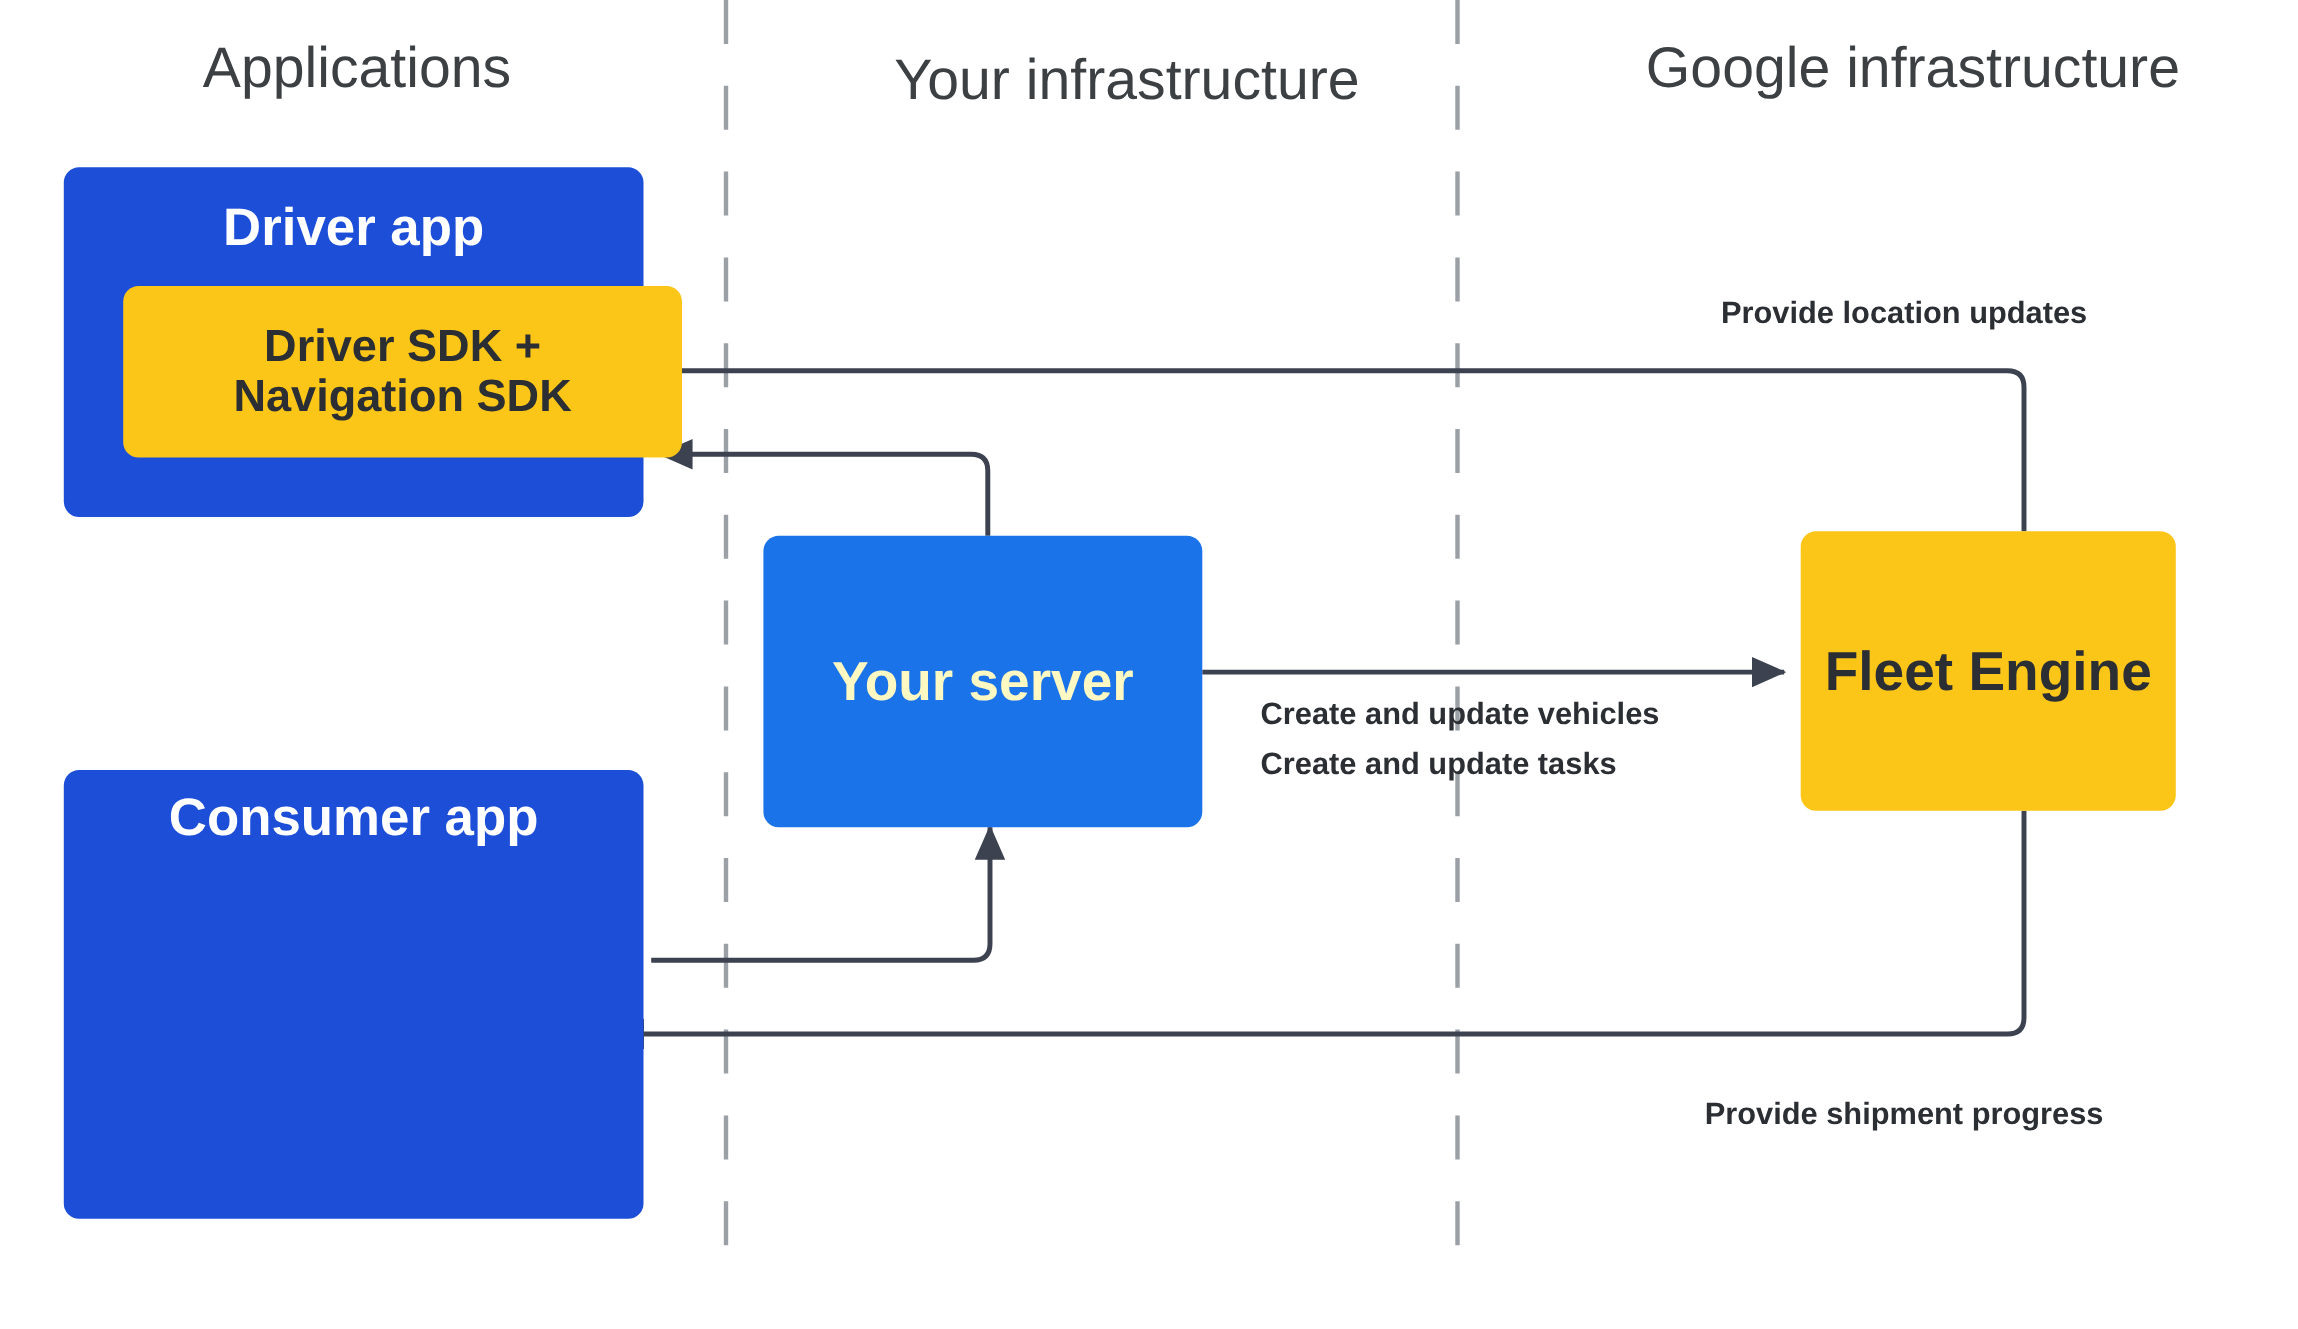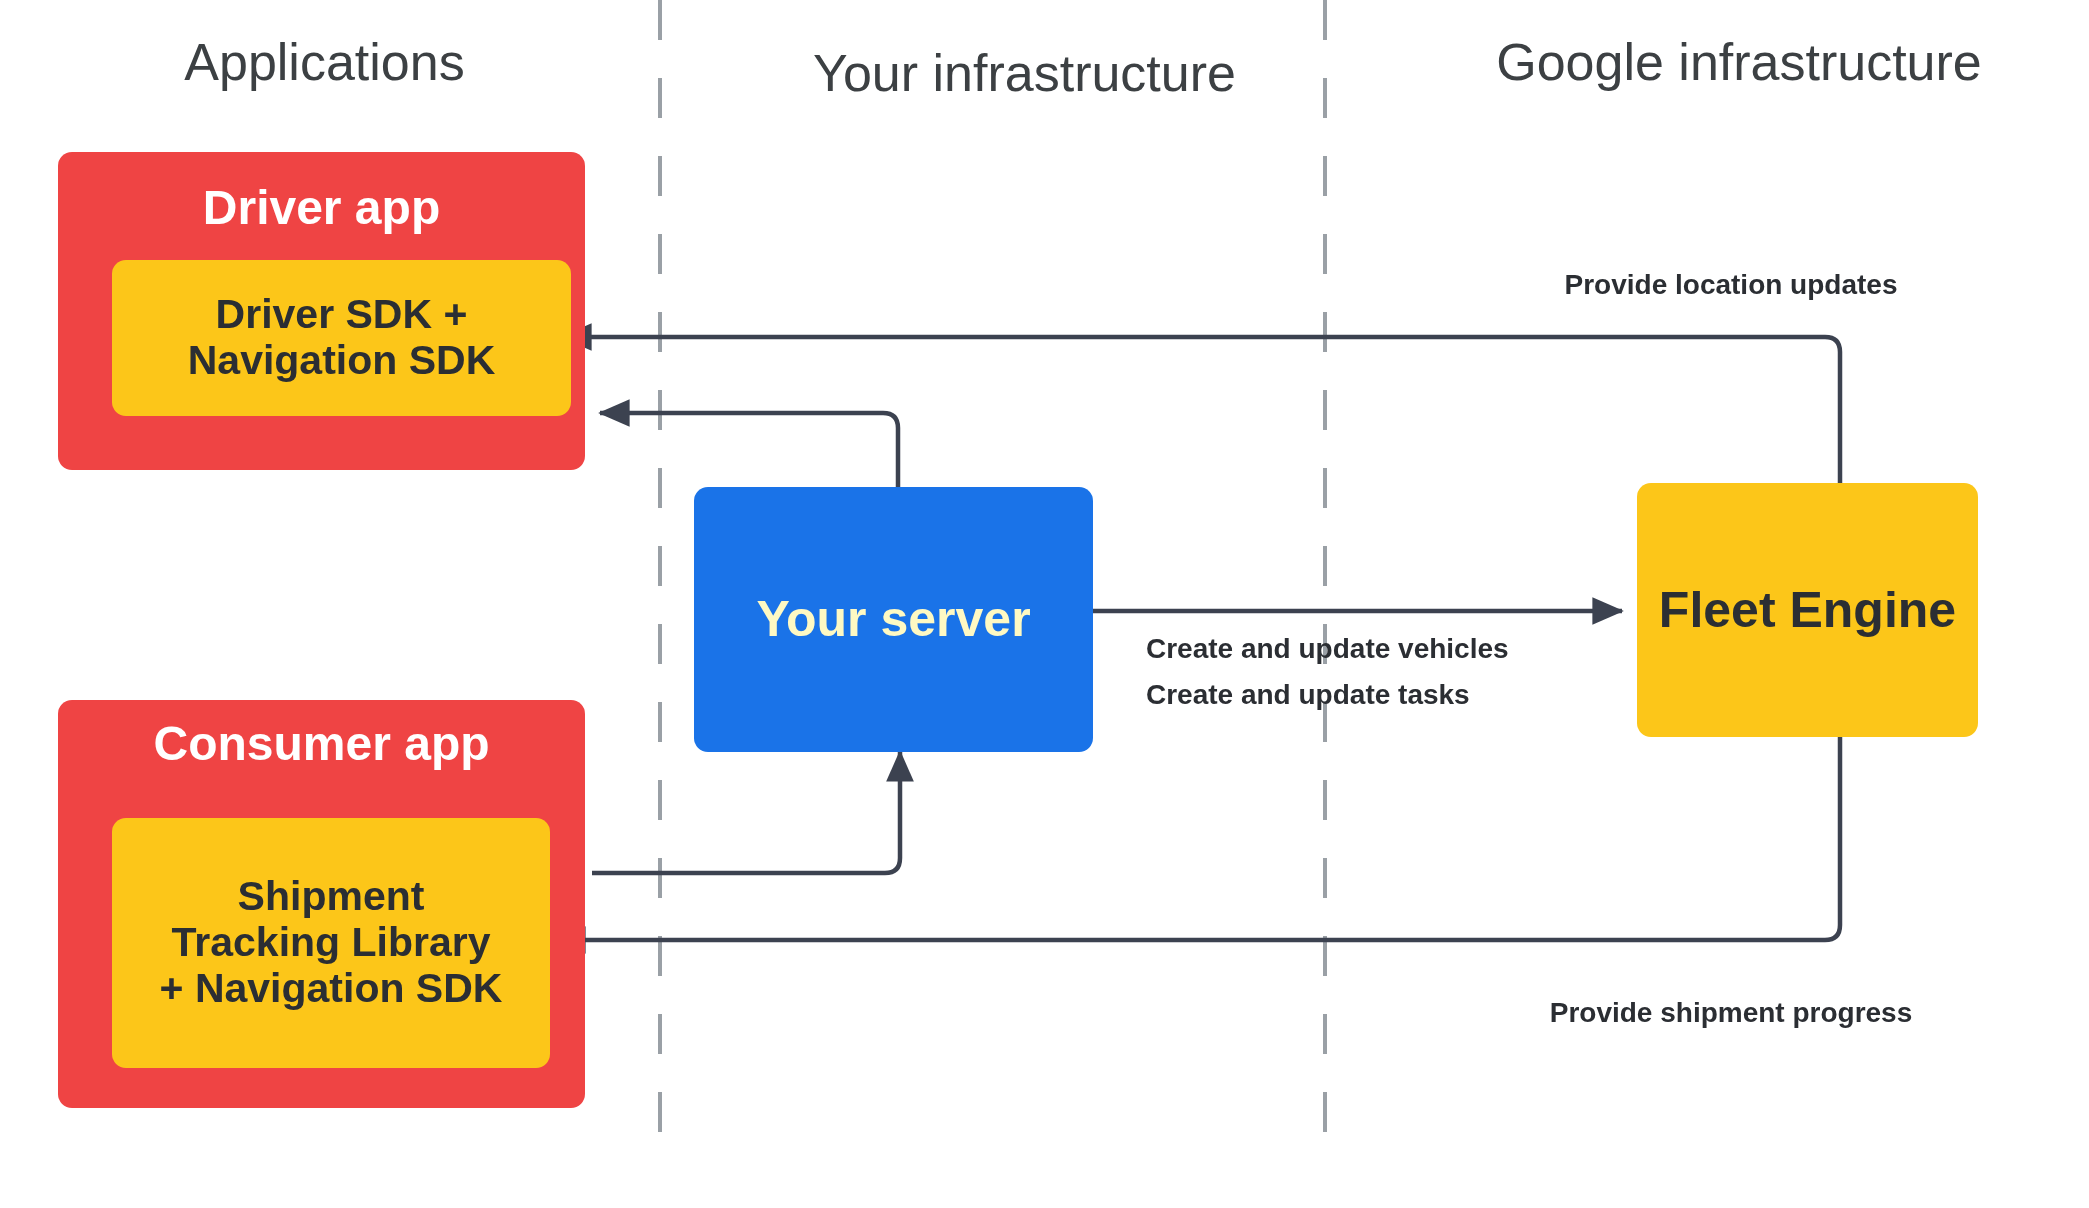--- a/index.html
+++ b/index.html
@@ -34,21 +34,21 @@
     text-align: center;
     line-height: 1;
     padding-left: 32px;
   }
   .node {
     position: absolute;
     box-sizing: border-box;
     border-radius: 14px;
   }
   .node-app {
-    background: #ef4444;
+    background: #1d4ed8;
   }
   .node-app-title {
     position: absolute;
     left: 0;
     right: 0;
     text-align: center;
     color: #ffffff;
     font-size: 48px;
     font-weight: bold;
     white-space: nowrap;
@@ -132,37 +132,30 @@
 
     <path d="M 1840 737 L 1840 925 Q 1840 940 1825 940 L 556 940" fill="none" stroke="#3c4250" stroke-width="4.5" marker-end="url(#arrowRight)"></path>
   </svg>
 
   <div class="col-header" style="left:0; top:36px; width:585px;">Applications</div>
   <div class="col-header" style="left:660px; top:36px; width:665px;margin-top:11px;">Your infrastructure</div>
   <div class="col-header" style="left:1325px; top:36px; width:764px;">Google infrastructure</div>
 
   <div class="node node-app" style="left:58px; top:152px; width:527px; height:318px;">
     <div class="node-app-title" style="top:32px;">Driver app</div>
-    <div class="node node-sdk" style="left:54px; top:108px; width:459px; height:156px; position:absolute;">
+    <div class="node node-sdk" style="left:54px; top:108px; width:508px; height:156px; position:absolute;">
       <div>
         <div>Driver SDK +</div>
         <div>Navigation SDK</div>
       </div>
     </div>
   </div>
 
   <div class="node node-app" style="left:58px; top:700px; width:527px; height:408px;">
     <div class="node-app-title" style="top:20px;">Consumer app</div>
-    <div class="node node-sdk" style="left:54px; top:118px; width:438px; height:250px; position:absolute;">
-      <div>
-        <div>Shipment</div>
-        <div>Tracking Library</div>
-        <div>+ Navigation SDK</div>
-      </div>
-    </div>
   </div>
 
   <div class="node node-server" style="left:694px; top:487px; width:399px; height:265px;">
     <span>Your server</span>
   </div>
 
   <div class="node node-engine" style="left:1637px; top:483px; width:341px; height:254px;">
     <span>Fleet Engine</span>
   </div>
 

